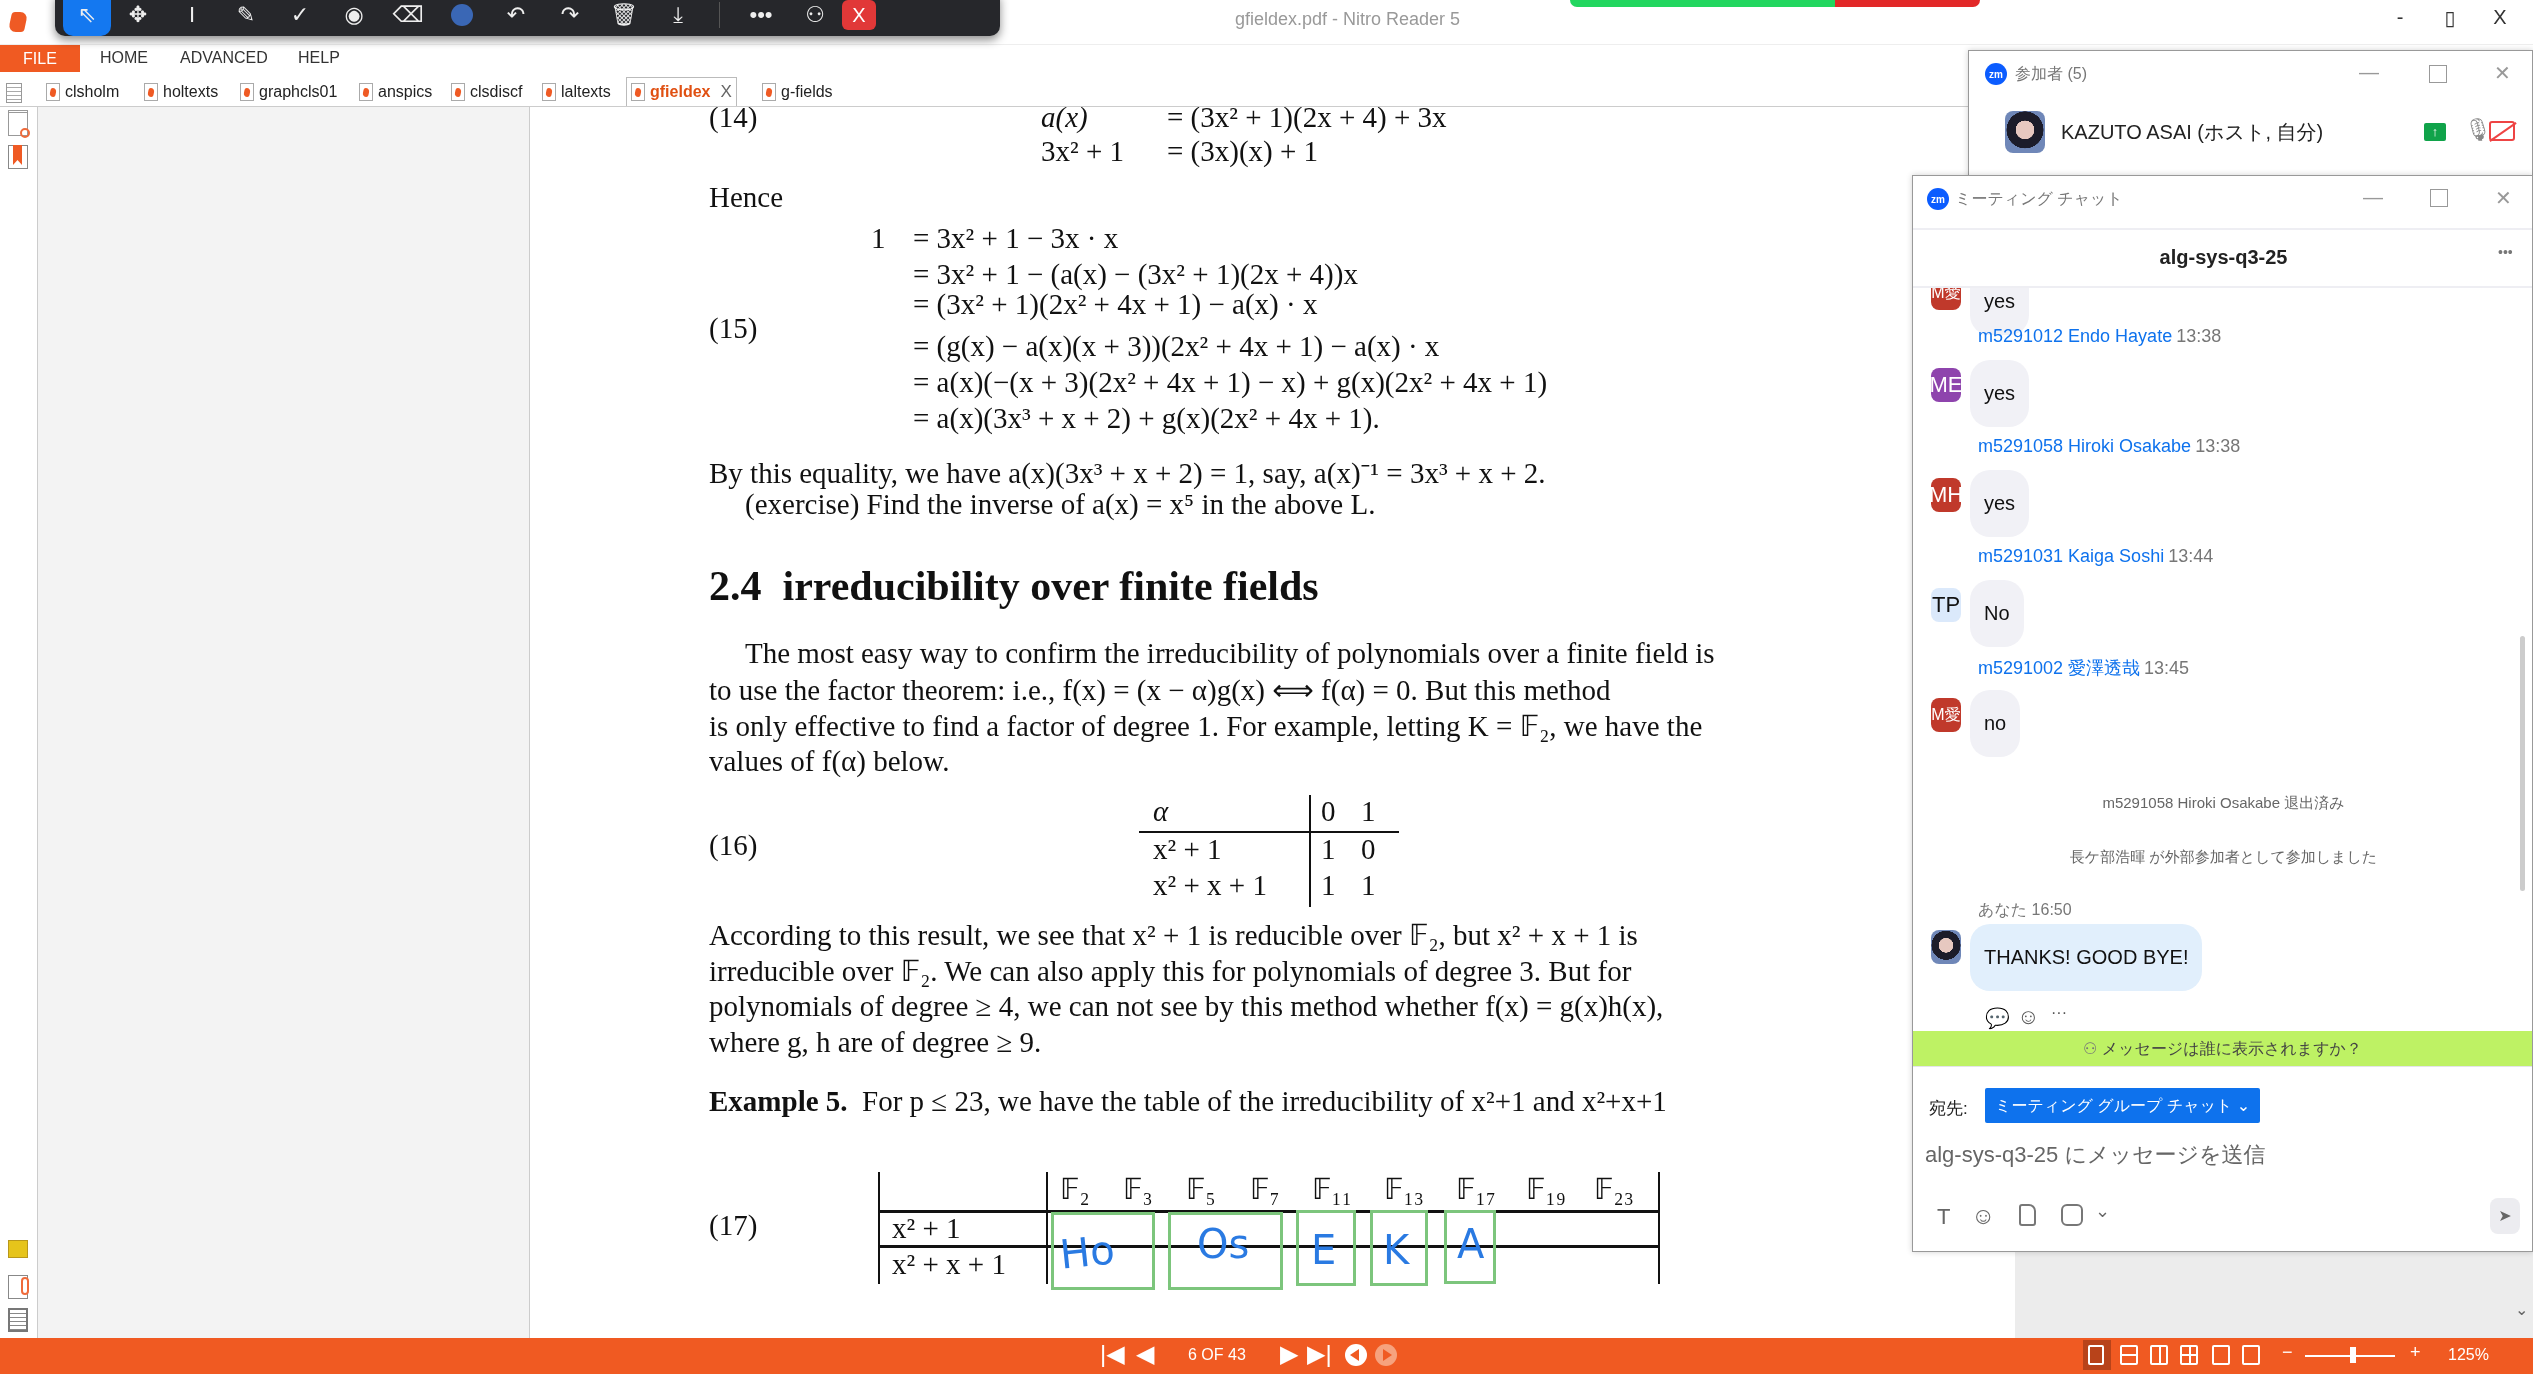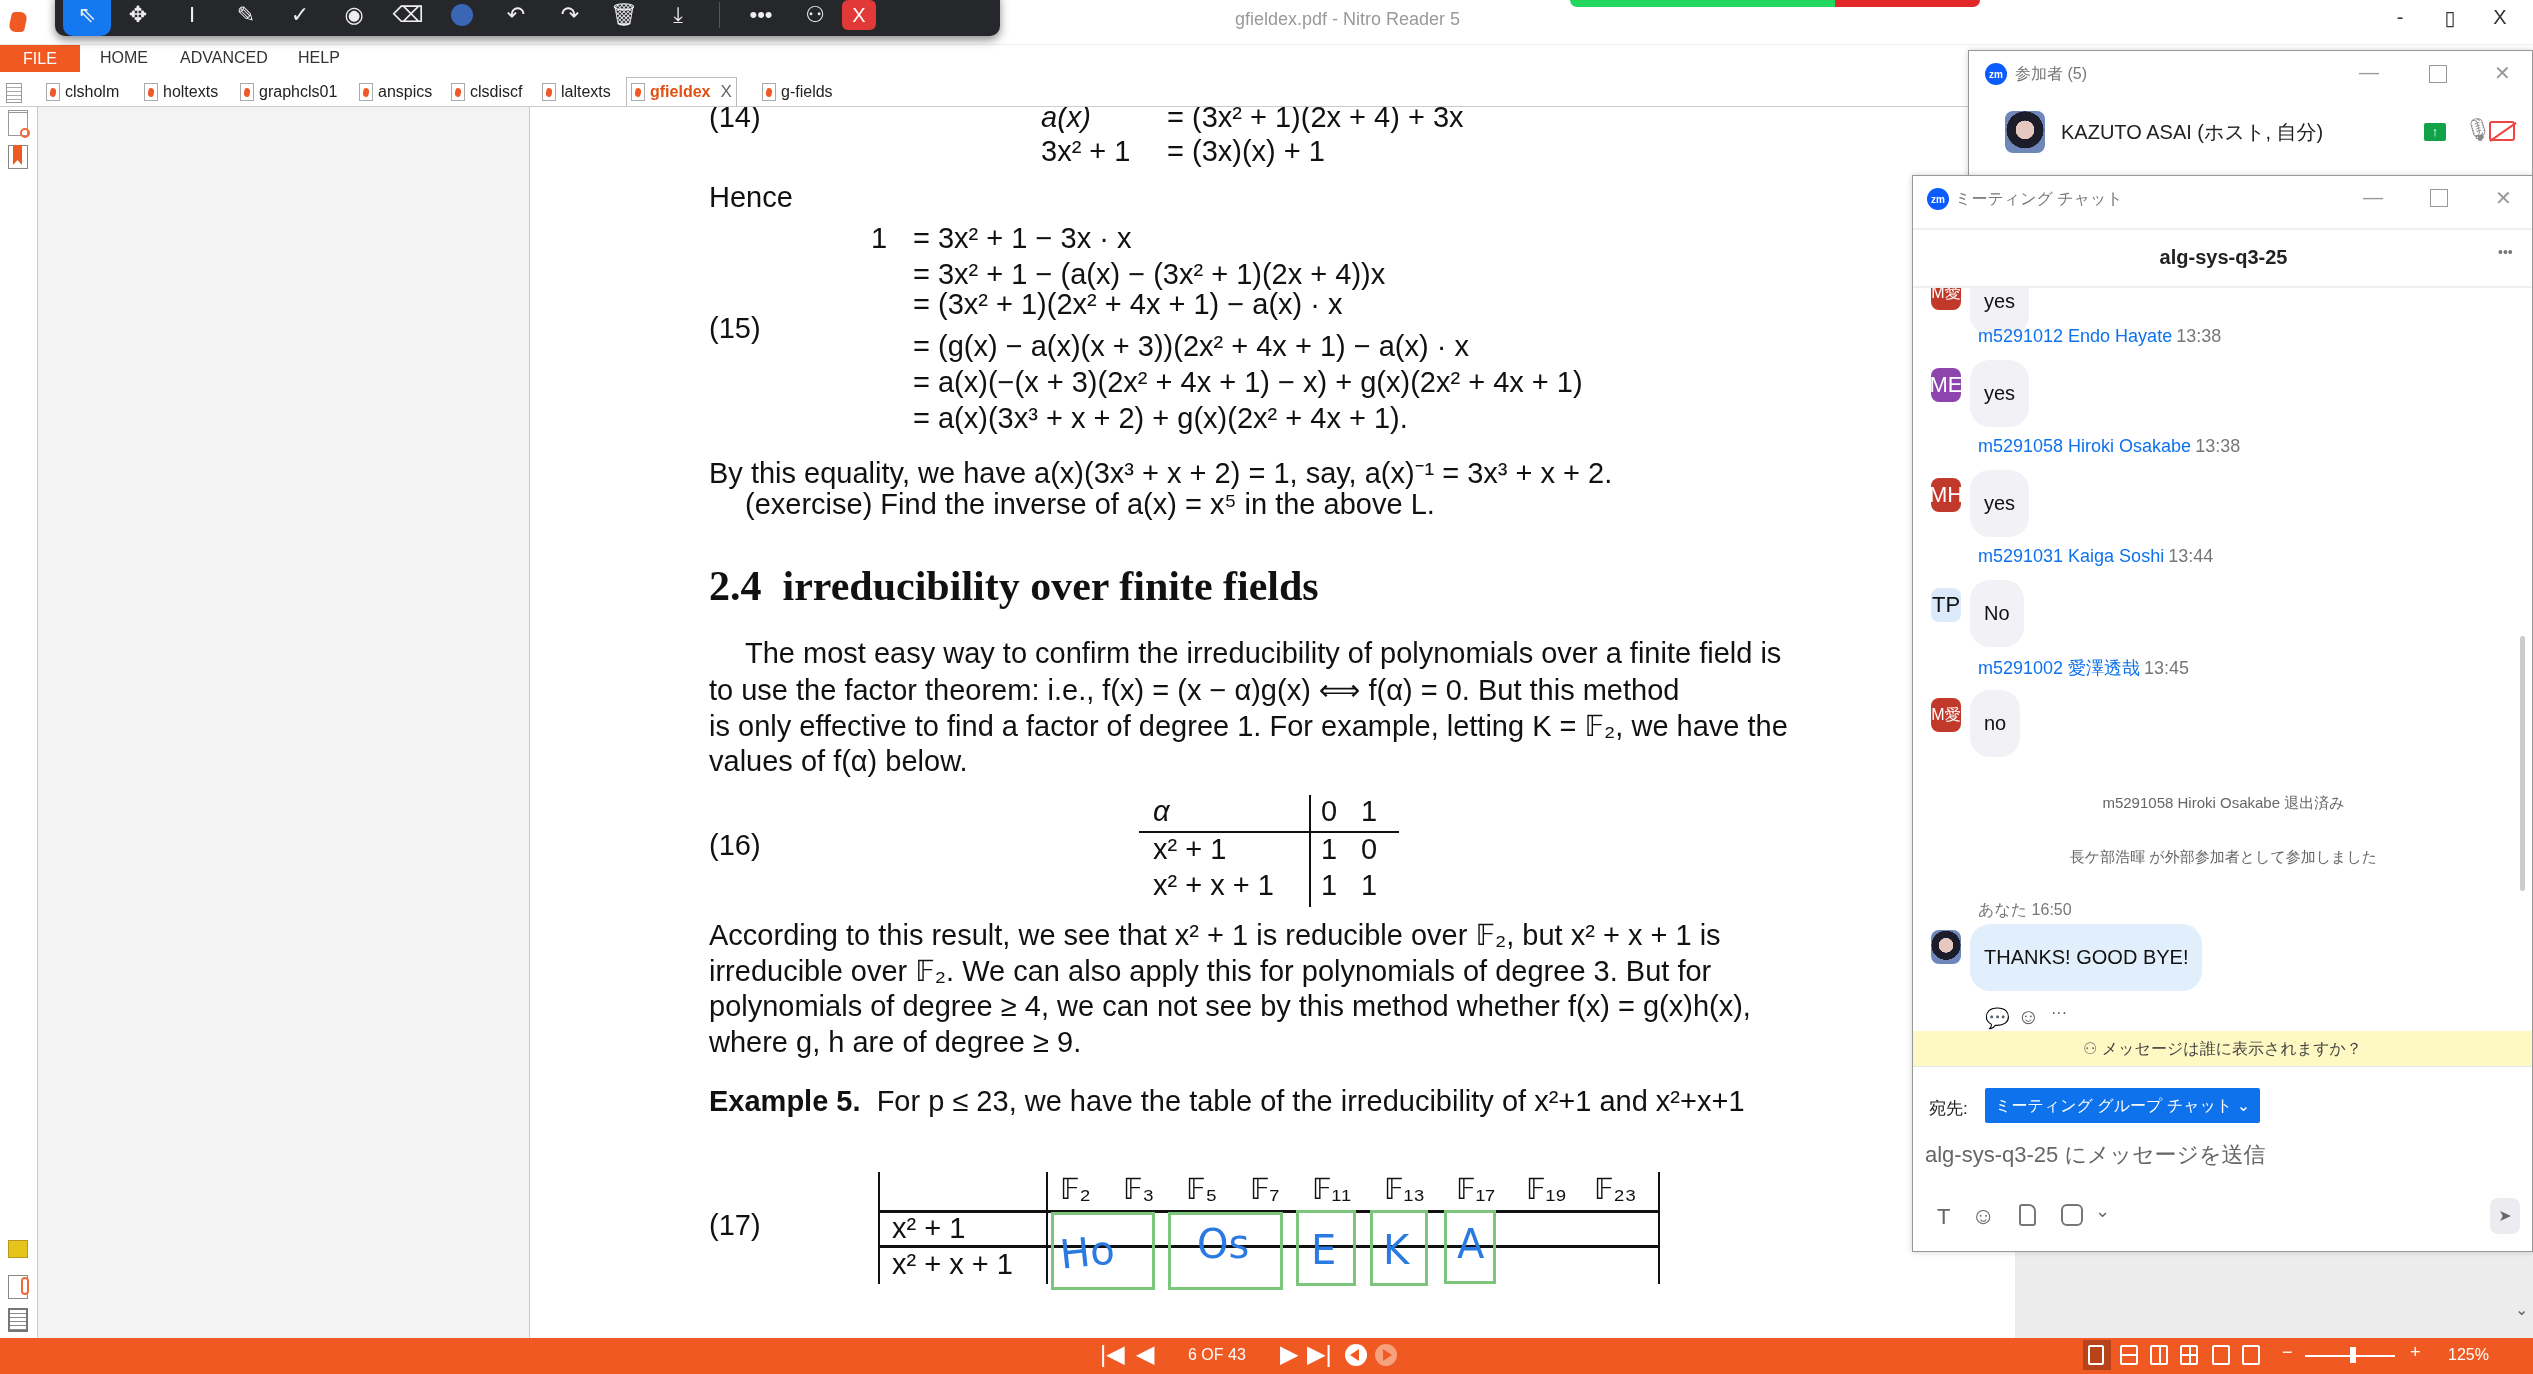--- a/index.html
+++ b/index.html
@@ -32,21 +32,21 @@
 .doc-tab.active{border:1px solid #bbb;border-bottom:none;background:#fff;color:#e05012;font-weight:bold}
 .doc-tab .x{margin-left:10px;color:#666;font-weight:normal;font-size:17px}
 
 #left-rail{left:0;top:107px;width:38px;height:1231px;background:#fff;border-right:1px solid #ccc}
 .rail-ico{left:8px;width:20px;height:24px}
 
 #side-panel{left:38px;top:107px;width:492px;height:1231px;background:#f3f3f3;border-right:1px solid #ccc}
 
 #page{left:531px;top:107px;width:1484px;height:1231px;background:#fff;overflow:hidden}
 #right-gray{left:2015px;top:107px;width:518px;height:1231px;background:#ececec}
-.m{font-family:Liberation Sans, sans-serif;color:#111;position:absolute;white-space:nowrap}
+.m{font-family:Liberation Serif, serif;color:#111;position:absolute;white-space:nowrap}
 .tx{font-size:29px}
 .eqn{font-size:29px;font-style:normal}
 .it{font-style:italic}
 h2.sec{font-family:"Liberation Serif",serif;font-size:42px;font-weight:bold;position:absolute;left:178px;top:455px;color:#111}
 .bb{font-weight:bold}
 
 .ttable{position:absolute}
 
 #statusbar{left:0;top:1338px;width:2533px;height:36px;background:#f05a22;color:#fff}
 .nav{top:1340px;font-size:24px;color:#fff}
@@ -300,21 +300,21 @@
     <div class="abs" style="left:65px;top:612px;font-size:16px;color:#777"><span>あなた</span> <span>16:50</span></div>
     <div class="abs avatar face" style="left:18px;top:642px"></div>
     <div class="abs bubble" style="left:57px;top:636px;background:#e1effc;padding:22px 14px">THANKS! GOOD BYE!</div>
     <div class="abs" style="left:72px;top:718px;font-size:20px;color:#555">💬</div>
     <div class="abs" style="left:104px;top:716px;font-size:22px;color:#555">☺</div>
     <div class="abs" style="left:138px;top:716px;font-size:16px;color:#555">···</div>
   </div>
 
   <div class="abs" style="left:607px;top:460px;width:5px;height:255px;background:#ccc;border-radius:3px"></div>
 
-  <div class="abs" style="left:0;top:855px;width:619px;height:36px;background:#fef9c3;border-bottom:1px solid #e4e4ea;text-align:center;font-size:16px;color:#444;line-height:36px"><span style="color:#777">⚇ </span><span>メッセージは誰に表示されますか？</span></div>
+  <div class="abs" style="left:0;top:855px;width:619px;height:36px;background:#bef264;border-bottom:1px solid #e4e4ea;text-align:center;font-size:16px;color:#444;line-height:36px"><span style="color:#777">⚇ </span><span>メッセージは誰に表示されますか？</span></div>
 
   <div class="abs" style="left:16px;top:921px;font-size:17px;color:#222">宛先:</div>
   <div class="abs" style="left:72px;top:912px;height:35px;padding:0 10px;background:#0e72ed;color:#fff;border-radius:2px;font-size:16px;line-height:35px"><span>ミーティング グループ チャット</span> <span>⌄</span></div>
   <div class="abs" style="left:12px;top:964px;width:590px;font-size:22px;color:#666">alg-sys-q3-25 にメッセージを送信</div>
   <div class="abs" style="left:24px;top:1028px;font-size:22px;color:#666">T</div>
   <div class="abs" style="left:58px;top:1026px;font-size:24px;color:#666">☺</div>
   <div class="abs" style="left:106px;top:1028px;width:17px;height:22px;border:2px solid #777;border-radius:3px 7px 3px 3px"></div>
   <div class="abs" style="left:148px;top:1028px;width:22px;height:22px;border:2px solid #777;border-radius:6px"></div>
   <div class="abs" style="left:182px;top:1024px;font-size:18px;color:#666">⌄</div>
   <div class="abs" style="left:577px;top:1022px;width:30px;height:36px;background:#ececf0;border-radius:8px;text-align:center;line-height:36px;color:#666;font-size:16px">➤</div>

